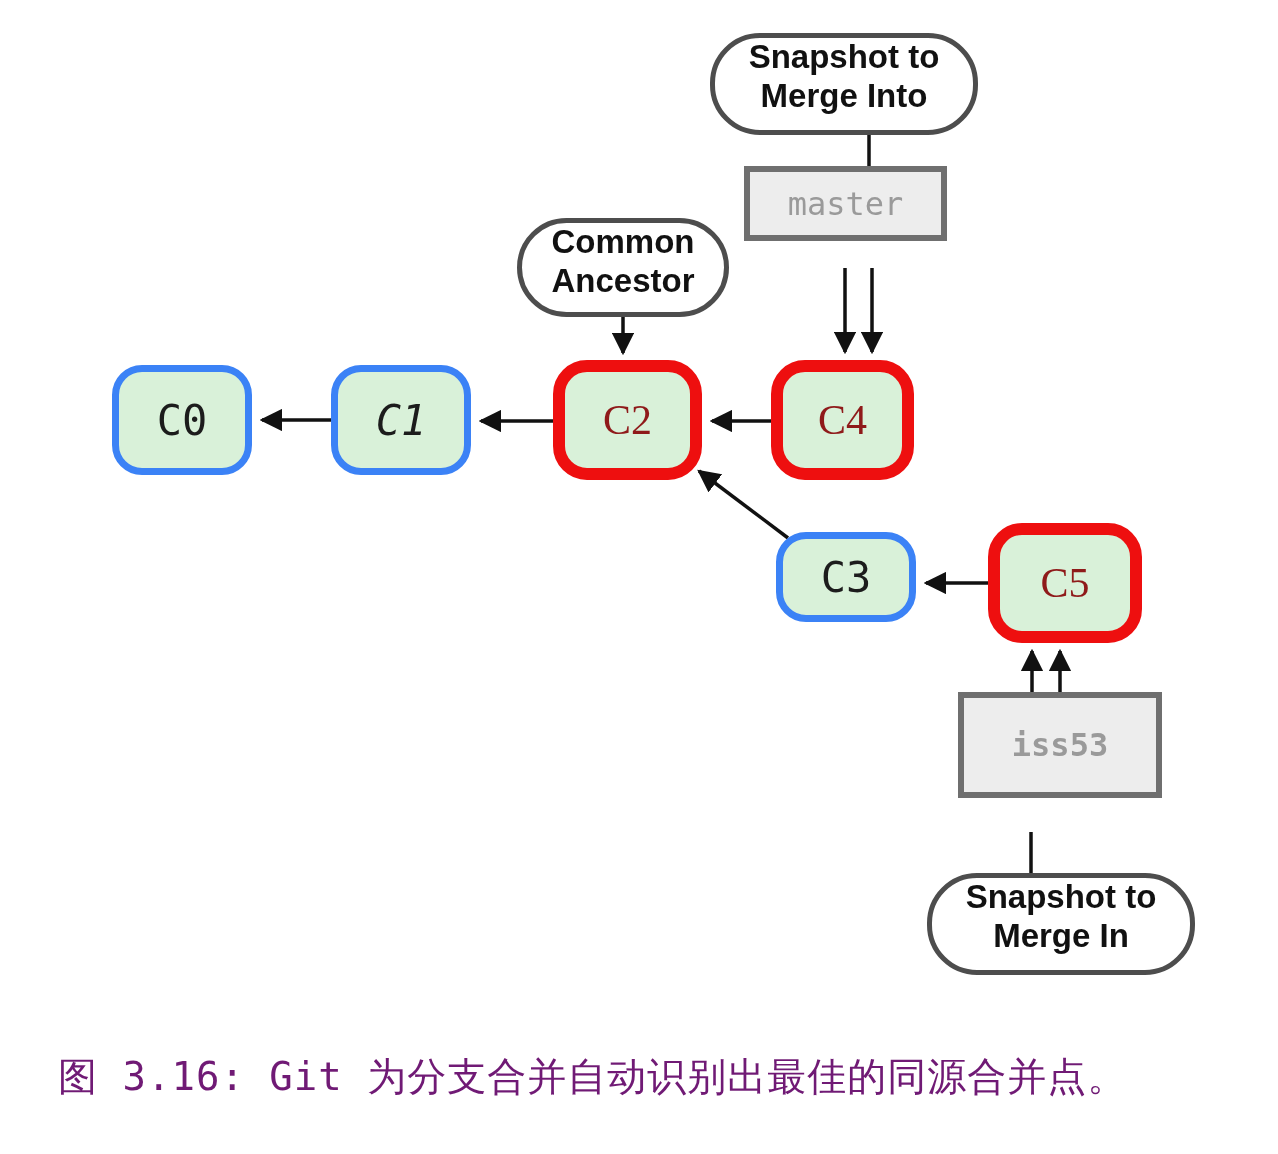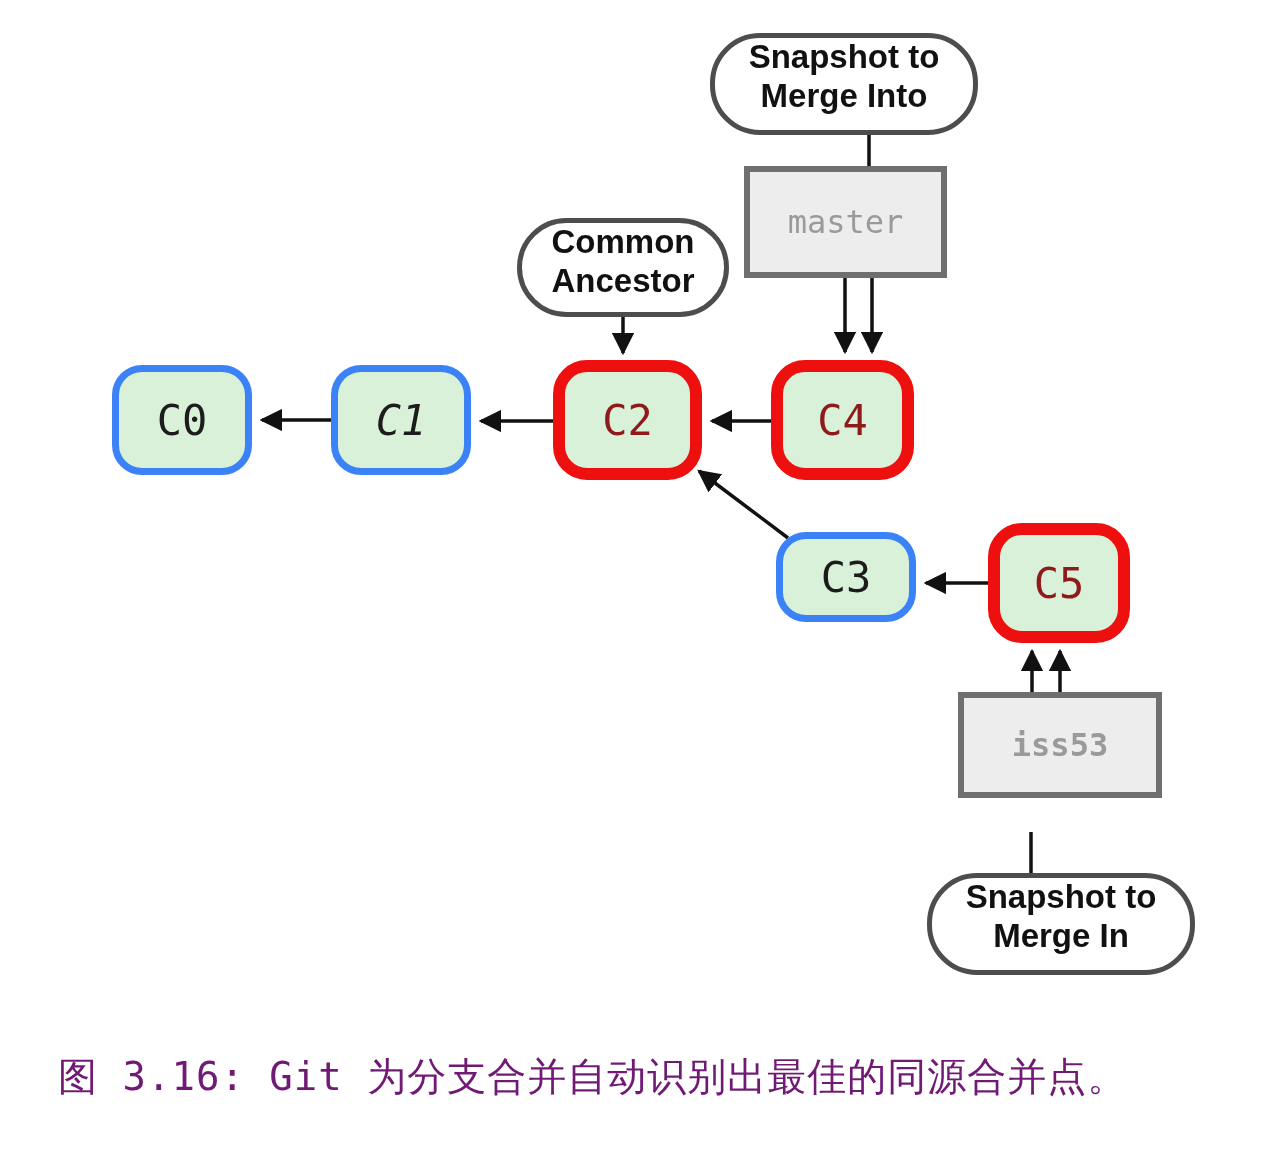--- a/index.html
+++ b/index.html
@@ -32,42 +32,43 @@
     align-items: center;
     justify-content: center;
     font-family: "DejaVu Sans Mono", monospace;
     font-size: 42px;
     color: #1c1c1c;
   }
   .commit.red {
     border: 12px solid #ee0f0f;
     border-radius: 34px;
     color: #8f1a1a;
+    font-family: Liberation Serif, serif;
   }
   #c0 { left: 112px; top: 365px; width: 140px; height: 110px; }
   #c1 { left: 331px; top: 365px; width: 140px; height: 110px; font-style: italic; }
   #c2 { left: 553px; top: 360px; width: 149px; height: 120px; }
   #c4 { left: 771px; top: 360px; width: 143px; height: 120px; }
   #c3 { left: 776px; top: 496px; width: 140px; height: 90px; margin-top: 36px; }
-  #c5 { left: 988px; top: 523px; width: 142px; height: 120px; }
+  #c5 { left: 988px; top: 523px; width: 154px; height: 120px; }
 
   
   .branch {
     position: absolute;
     box-sizing: border-box;
     background: #ededed;
     border: 6px solid #6f6f6f;
     display: flex;
     align-items: center;
     justify-content: center;
     font-family: "DejaVu Sans Mono", monospace;
     font-size: 32px;
     color: #9a9a9a;
   }
-  #branch-master { left: 744px; top: 166px; width: 203px; height: 112px; }
+  #branch-master { left: 744px; top: 166px; width: 203px; height: 75px; }
   #branch-iss53  { left: 958px; top: 692px; width: 204px; height: 106px; font-weight: bold; }
 
   
   .pill {
     position: absolute;
     box-sizing: border-box;
     background: #ffffff;
     border: 5px solid #4d4d4d;
     border-radius: 50px;
     display: flex;

